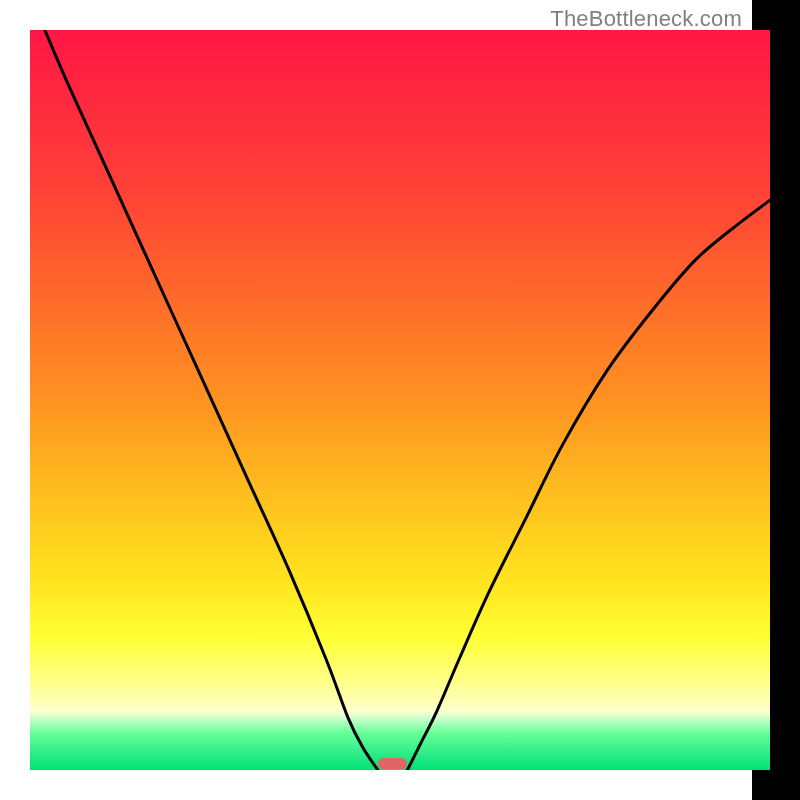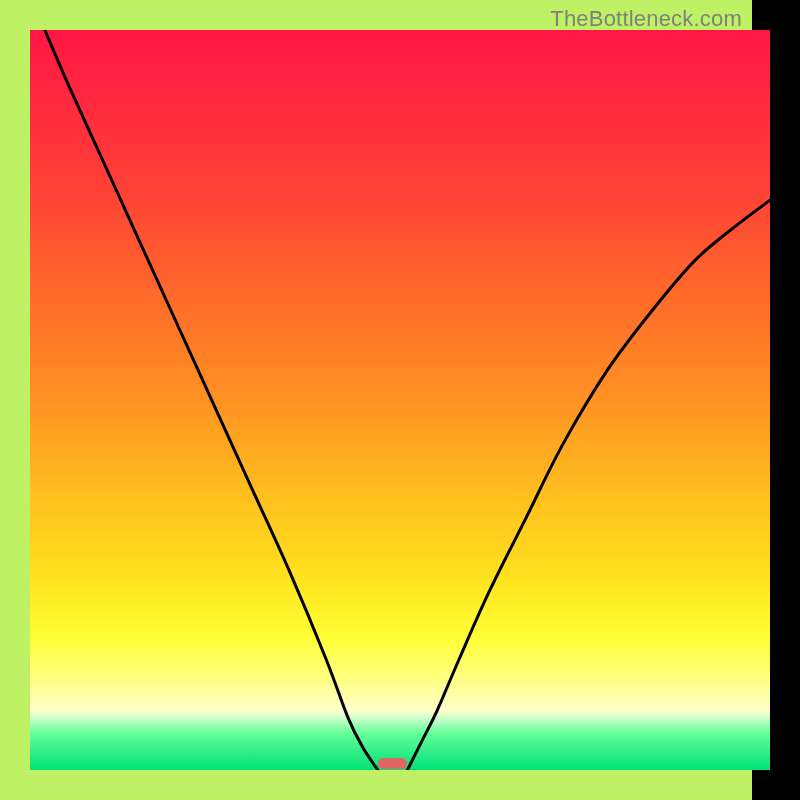--- a/index.html
+++ b/index.html
@@ -1,21 +1,21 @@
 <!DOCTYPE html>
 <html><head>
 <meta charset="utf-8">
 <style>
   * { margin: 0; padding: 0; box-sizing: border-box; }
   html, body { width: 800px; height: 800px; overflow: hidden; background: #000; }
   .frame {
     position: relative;
     width: 752px;
     height: 800px;
-    background: #bef264;
+    background: #ffffff;
   }
   .plot-area {
     position: absolute;
     left: 30px;
     top: 30px;
     width: 740px;
     height: 740px;
     
     background: linear-gradient(
       to bottom,

